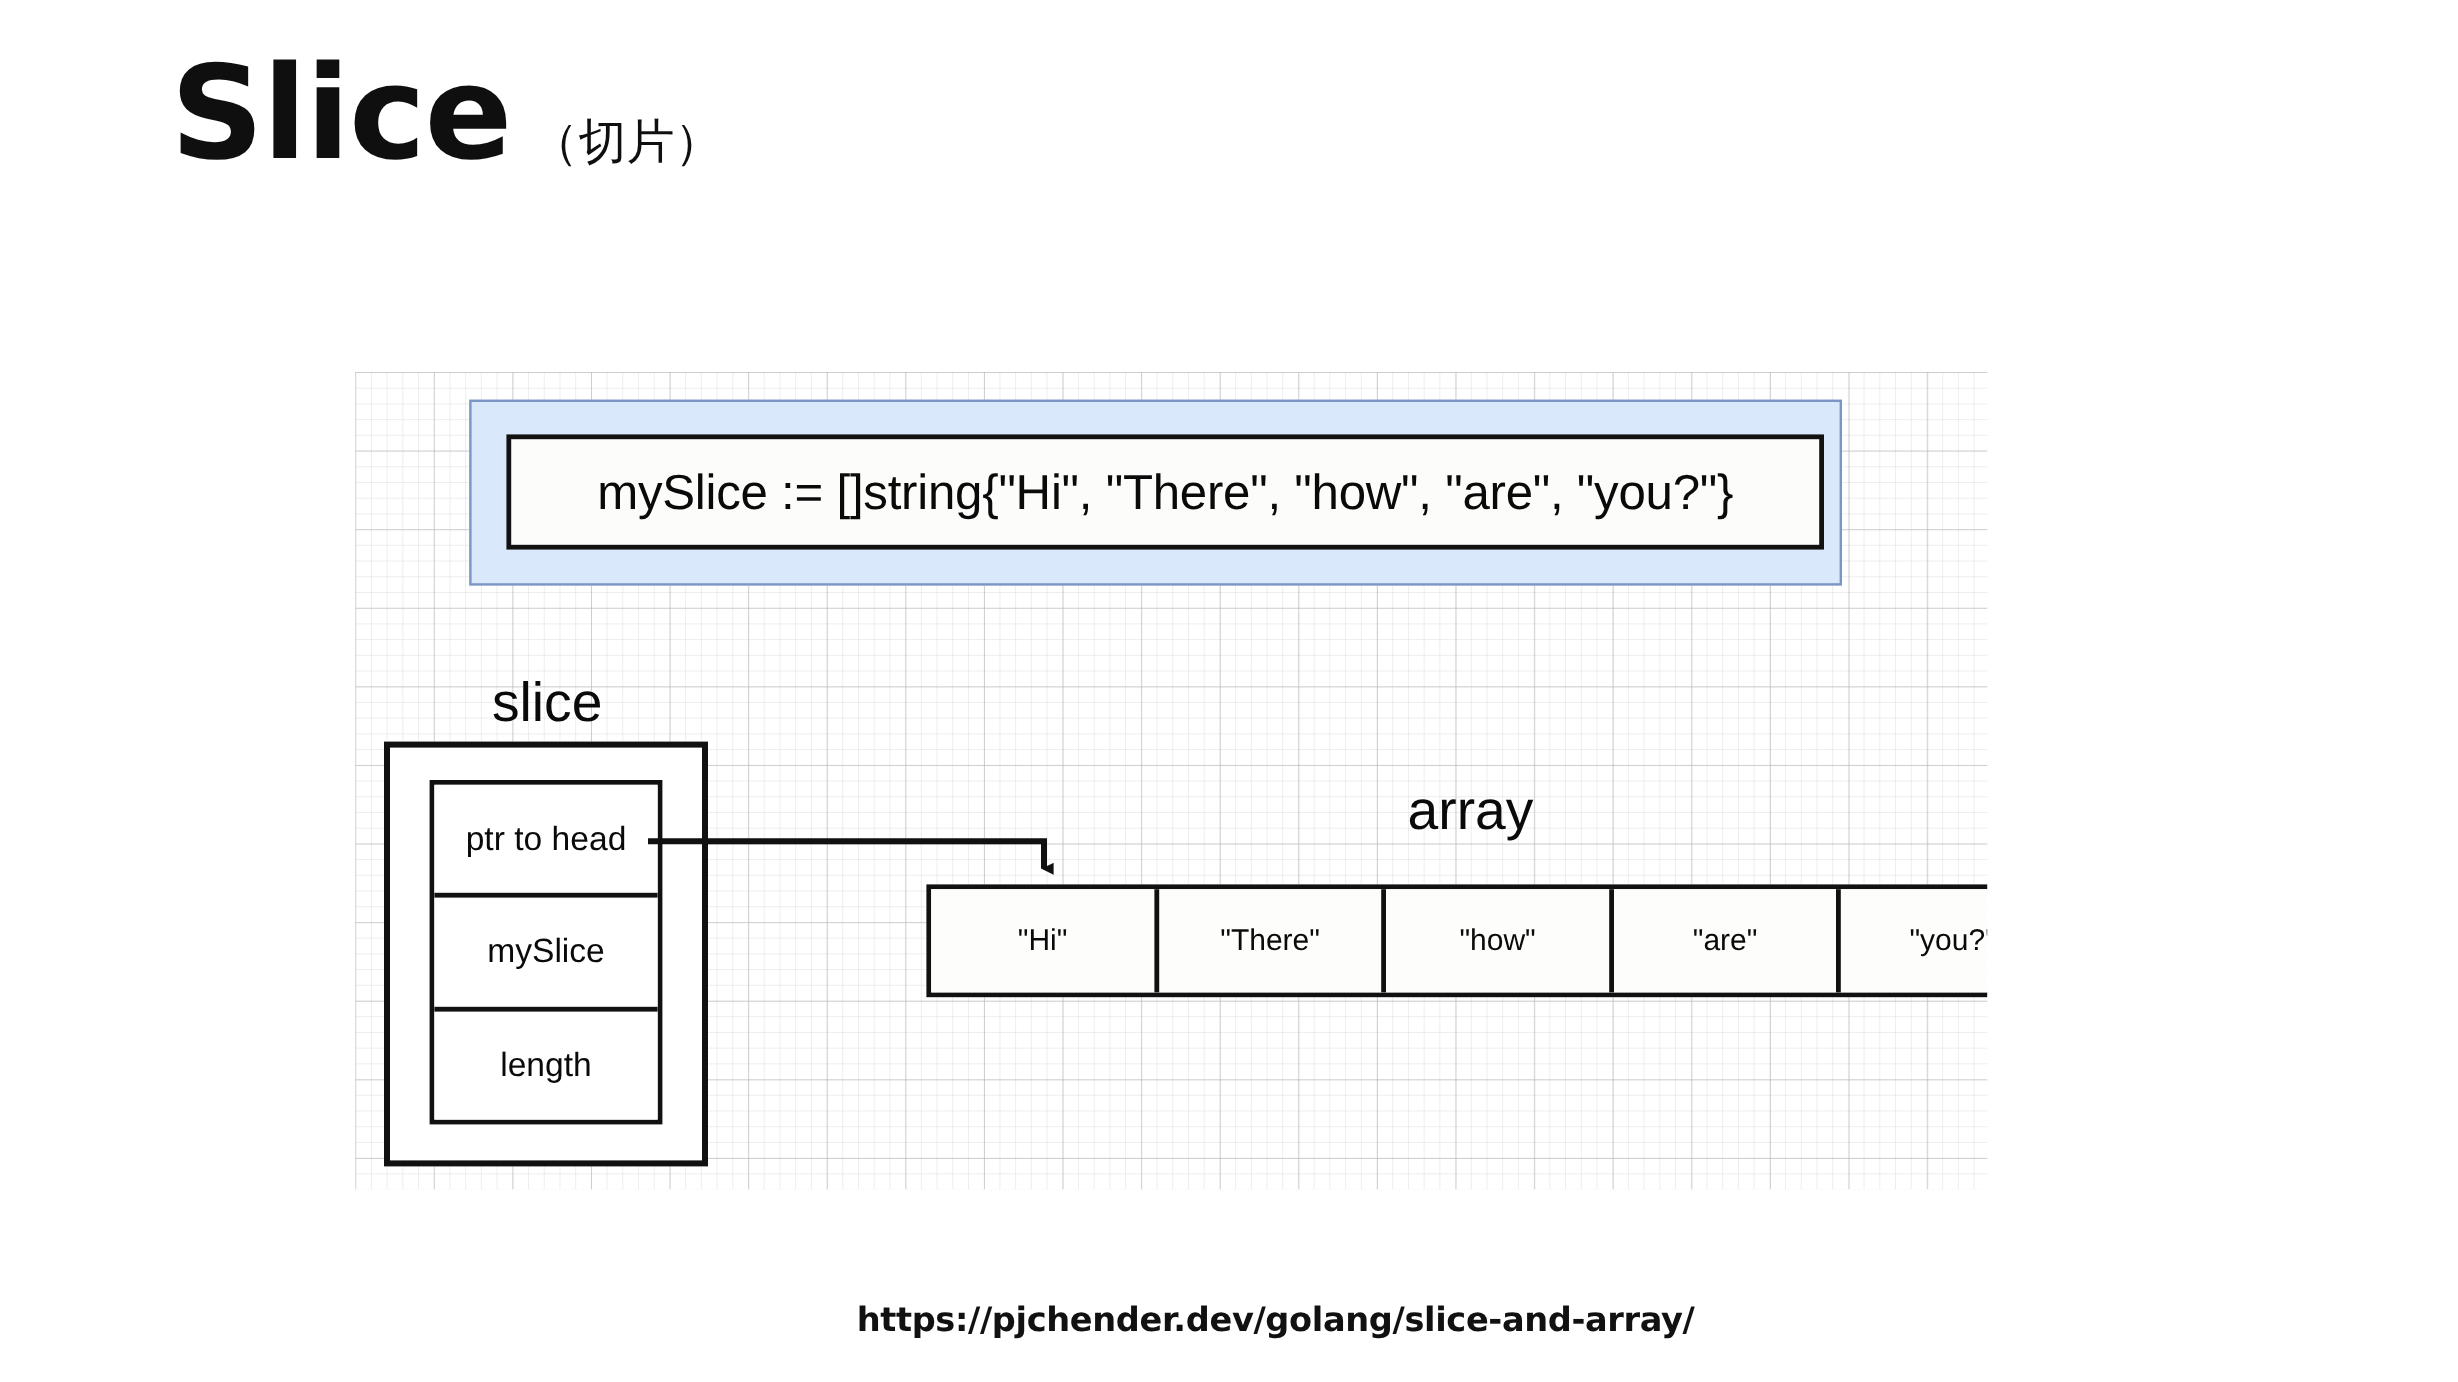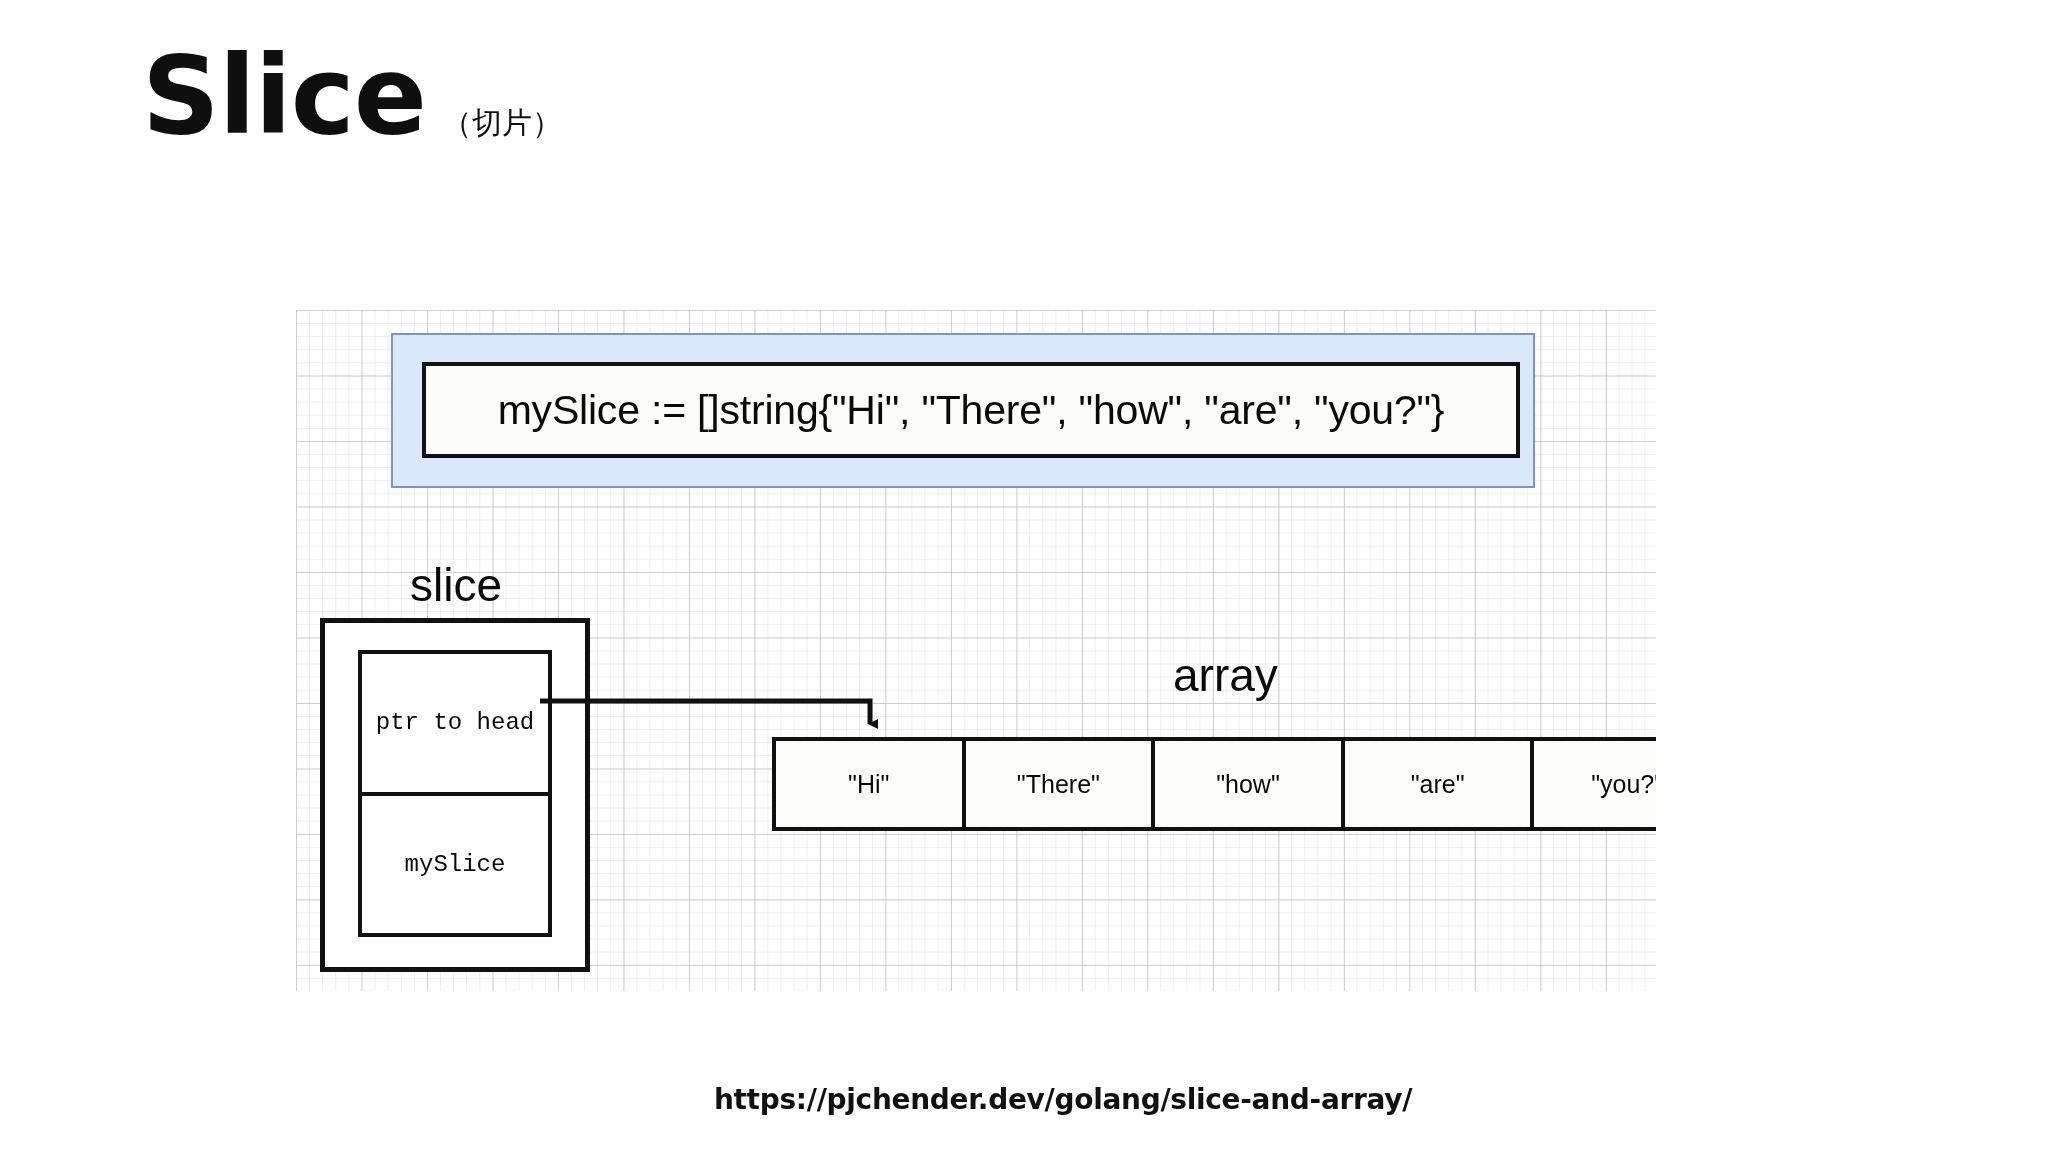--- a/index.html
+++ b/index.html
@@ -29,21 +29,21 @@
     font-family: "DejaVu Sans", sans-serif;
     font-weight: bold;
     font-size: 108px;
     line-height: 1;
     color: #0f0f0f;
     letter-spacing: -1px;
   }
   #title-sub {
     font-family: "DejaVu Sans", sans-serif;
     font-weight: normal;
-    font-size: 30px;
+    font-size: 40px;
     line-height: 1;
     color: #0f0f0f;
     margin-left: 16px;
   }
 
   
   #grid-canvas {
     position: absolute;
     left: 296px;
     top: 310px;
@@ -129,25 +129,25 @@
     border: 4px solid #111111;
     background: #ffffff;
     display: flex;
     flex-direction: column;
   }
   .slice-cell {
     flex: 1 1 0;
     display: flex;
     align-items: center;
     justify-content: center;
-    font-size: 24px;
-    color: #0a0a0a;
-    background: #ffffff;
-    box-sizing: border-box;
-    font-family: Liberation Mono, monospace;
+    font-size: 28px;
+    color: #0a0a0a;
+    background: #ffffff;
+    box-sizing: border-box;
+    font-family: Liberation Sans, sans-serif;
   }
   .slice-cell + .slice-cell {
     border-top: 4px solid #111111;
   }
 
   
   #array-label {
     position: absolute;
     left: 1173px;
     top: 648px;
@@ -227,20 +227,21 @@
     <span id="code-text">mySlice := []string{"Hi", "There", "how", "are", "you?"}</span>
   </div>
 
   <div id="slice-label">slice</div>
 
   <div id="slice-outer"></div>
 
   <div id="slice-cells">
     <div class="slice-cell">ptr to head</div>
     <div class="slice-cell">mySlice</div>
+    <div class="slice-cell">length</div>
   </div>
 
   <svg id="connector" viewBox="0 0 360 110" width="360" height="110">
     <defs>
       <marker id="arrowhead" markerWidth="10" markerHeight="10" refX="5" refY="8" orient="auto" markerUnits="userSpaceOnUse">
         <path d="M0,0 L10,0 L5,10 z" fill="#111111"></path>
       </marker>
     </defs>
     <path d="M0,31 L330,31 L330,54" fill="none" stroke="#111111" stroke-width="5" marker-end="url(#arrowhead)"></path>
   </svg>

